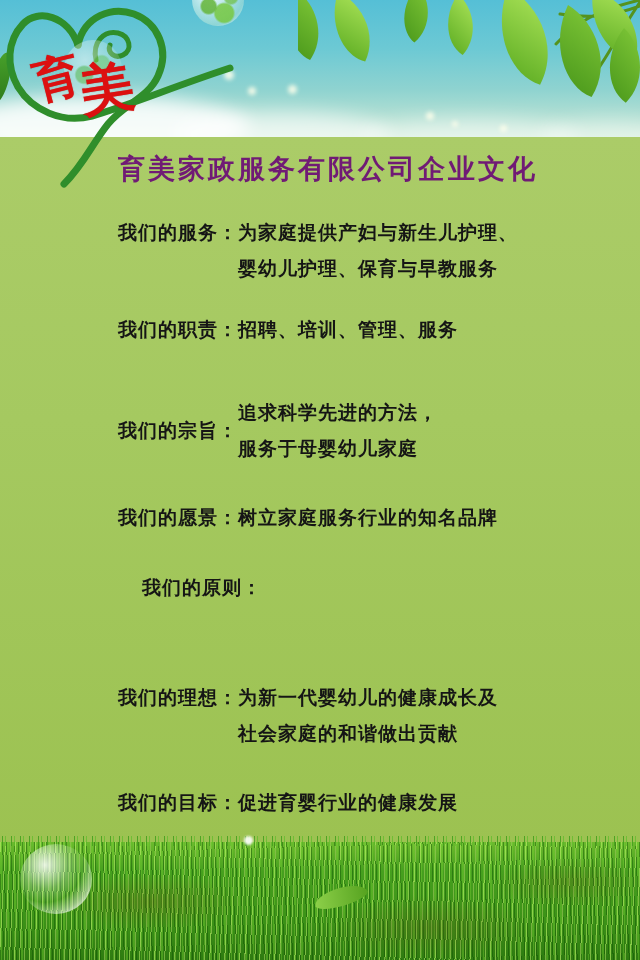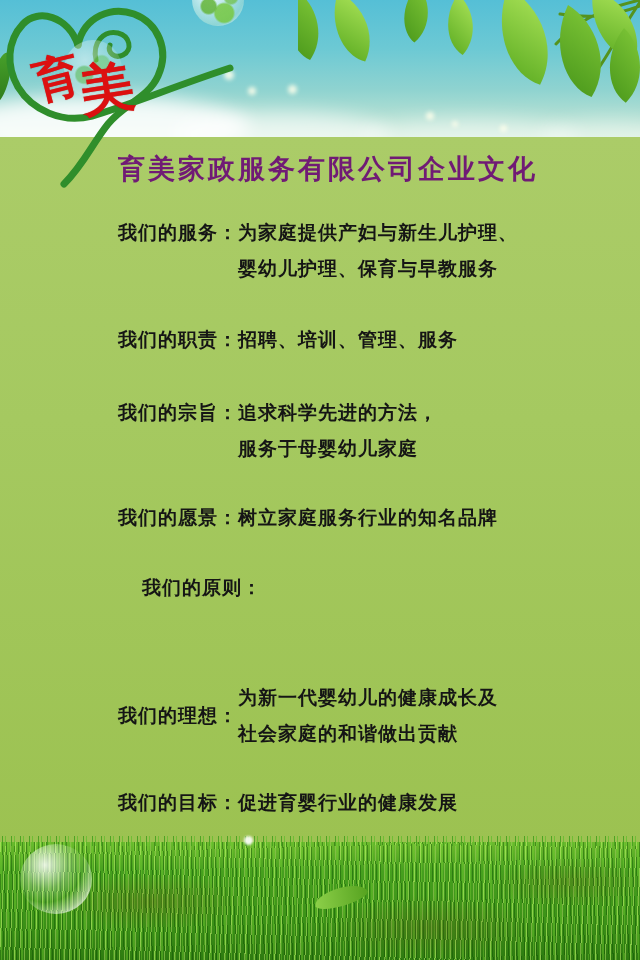--- a/index.html
+++ b/index.html
@@ -71,22 +71,22 @@
 
   .leaves-svg{position:absolute;left:298px;top:0;z-index:3;}
 
   
   .poster-title{position:absolute;left:118px;top:152px;z-index:7;
       font-size:27px;font-weight:700;letter-spacing:3px;color:#701a75;line-height:34px;white-space:nowrap;}
   .culture-item{position:absolute;left:118px;width:432px;display:flex;z-index:7;
       font-size:19px;font-weight:700;letter-spacing:1px;color:#151515;line-height:36px;}
   .culture-item .label{flex:0 0 120px;white-space:nowrap;}
   .culture-item .content{flex:1;white-space:pre-line;}
-  .i0{top:215px;} .i1{top:322px;} .i2{top:395px;} .i3{top:500px;}
-  .i4{top:570px;margin-left:24px;} .i5{top:680px;align-items:center;} .i6{top:785px;}
+  .i0{top:215px;} .i1{top:312px;} .i2{top:395px;align-items:center;} .i3{top:500px;}
+  .i4{top:570px;margin-left:24px;} .i5{top:680px;} .i6{top:785px;}
 </style>
 </head>
 <body>
 
 <div class="page">
 
   <div class="sky">
     <div class="cloud c1"></div>
     <div class="cloud c2"></div>
     <div class="cloud c3"></div>

